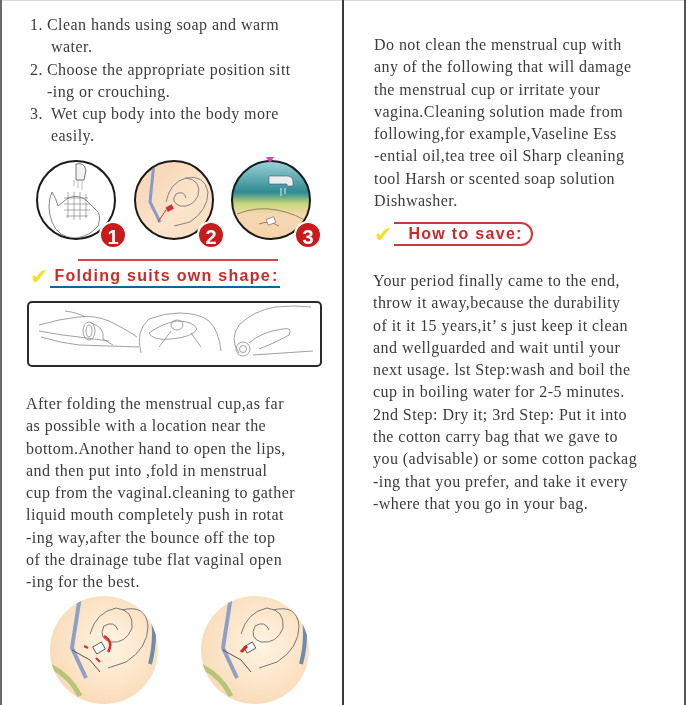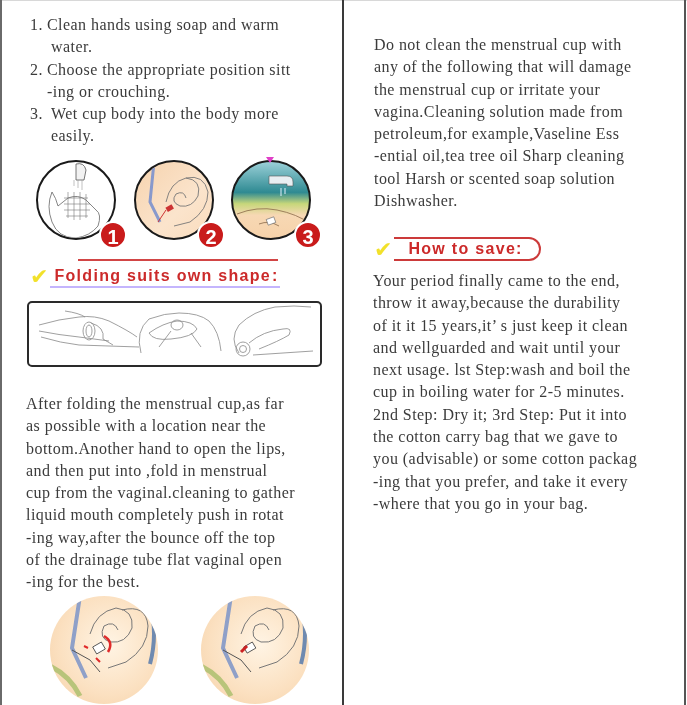--- a/index.html
+++ b/index.html
@@ -27,25 +27,25 @@
   .c3 { left: 231px; top: 160px; background: linear-gradient(180deg, #9ad0d8 0%, #2f8a92 40%, #c7d77a 55%, #f7d8b4 70%, #f6d2aa 100%); }
   .badge { position: absolute; width: 28px; height: 28px; border-radius: 50%; background: #c91b1b; color: #fff; font-family: "Liberation Sans", sans-serif; font-weight: bold; font-size: 20px; line-height: 28px; text-align: center; border: 2px solid #fff; }
   .b1 { left: 99px; top: 221px; }
   .b2 { left: 197px; top: 221px; }
   .b3 { left: 294px; top: 221px; }
   .tap-marker { position: absolute; left: 266px; top: 157px; width: 0; height: 0; border-left: 4px solid transparent; border-right: 4px solid transparent; border-top: 6px solid #e040c8; }
 
   
   .heading { position: absolute; display: flex; align-items: flex-end; }
   .check { color: #f2e12a; font-family: "DejaVu Sans", sans-serif; font-size: 22px; font-weight: bold; line-height: 22px; margin-right: 2px; }
-  .h-text { font-family: "Liberation Sans", sans-serif; font-weight: bold; color: #cc2a2a; font-size: 16px; letter-spacing: 1.3px; line-height: 18px; border-bottom: 2px solid #c4b5fd; padding: 0 1px 1px 4px; position: relative; }
+  .h-text { font-family: "Liberation Sans", sans-serif; font-weight: bold; color: #cc2a2a; font-size: 16px; letter-spacing: 1.3px; line-height: 18px; border-bottom: 2px solid #0369a1; padding: 0 1px 1px 4px; position: relative; }
   .heading-fold { left: 30px; top: 266px; }
   .heading-fold .h-text::before { content: ""; position: absolute; left: 28px; right: 2px; top: -8px; height: 2px; background: #d24545; }
   .heading-save { left: 374px; top: 222px; }
-  .heading-save .h-text { border: 2px solid #cc3a3a; border-left: none; border-radius: 0 12px 12px 0; padding: 1px 16px 1px 14px; margin-top: 15px; }
+  .heading-save .h-text { border: 2px solid #cc3a3a; border-left: none; border-radius: 0 12px 12px 0; padding: 1px 8px 1px 14px; }
 
   
   .fold-box { position: absolute; left: 27px; top: 301px; width: 295px; height: 66px; border: 2.5px solid #2a2a2a; border-radius: 5px; background: #fff; }
   .fold-box svg { position: absolute; left: 0; top: 0; }
 
   .para-fold { position: absolute; left: 26px; top: 393px; width: 312px; }
 
   
   .bcircle { position: absolute; width: 108px; height: 108px; border-radius: 50%; overflow: hidden; background: radial-gradient(circle at 55% 45%, #fff4e4 0%, #fbe0c0 60%, #f4cfa4 100%); }
   .bc1 { left: 50px; top: 596px; }
@@ -181,21 +181,21 @@
     <rect x="44" y="48" width="10" height="7" fill="#fff" stroke="#444" stroke-width="0.8" transform="rotate(-30 49 52)"></rect>
     <path d="M40 56 l6 -6" stroke="#cc2222" stroke-width="3"></path>
   </svg>
 </div>
 
 <div class="para-clean serif-text">
   <div>Do not clean the menstrual cup with</div>
   <div>any of the following that will damage</div>
   <div>the menstrual cup or irritate your</div>
   <div>vagina.Cleaning solution made from</div>
-  <div>petroleum,for example,Vaseline Ess</div>
+  <div>following,for example,Vaseline Ess</div>
   <div>-ential oil,tea tree oil Sharp cleaning</div>
   <div>tool Harsh or scented soap solution</div>
   <div>Dishwasher.</div>
 </div>
 
 <div class="heading heading-save">
   <span class="check">✔</span>
   <span class="h-text">How to save:</span>
 </div>
 

